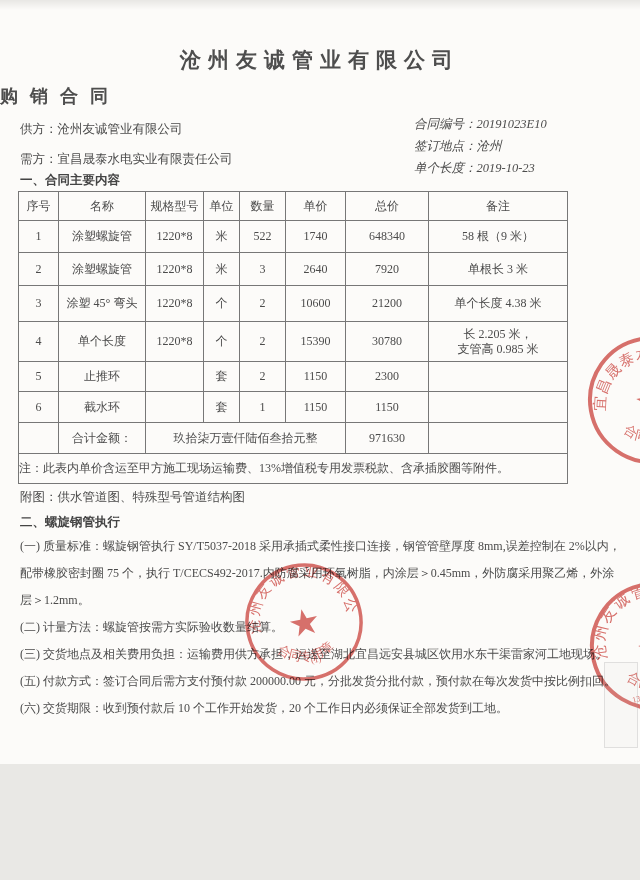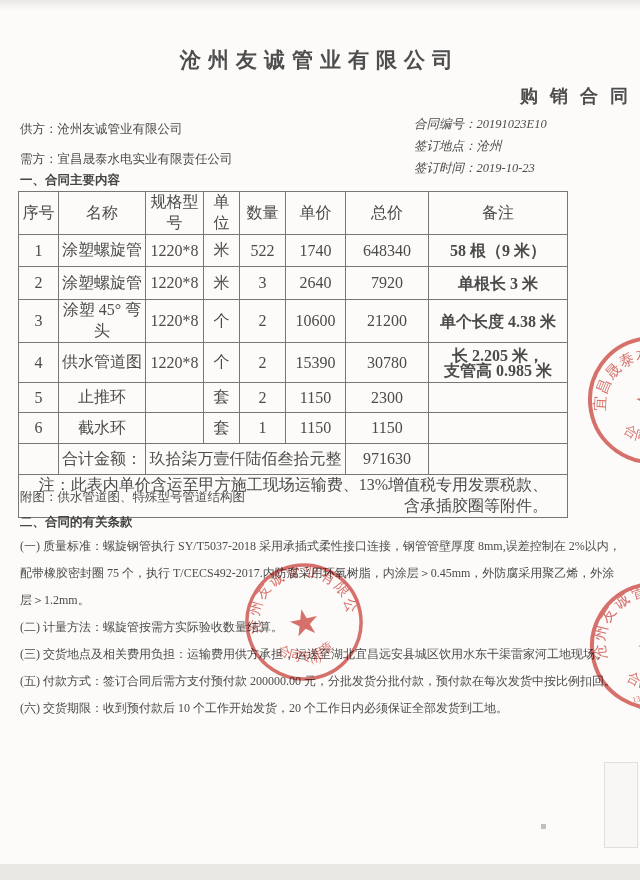--- a/index.html
+++ b/index.html
@@ -1,48 +1,48 @@
 <!DOCTYPE html>
 <html><head>
 <meta charset="utf-8">
 <style>
   html,body{margin:0;padding:0;background:#e9e8e5;}
   .page{
-    position:relative;width:640px;height:864px;margin:0 auto;
+    position:relative;width:640px;height:764px;margin:0 auto;
     background:#fcfbf9;overflow:hidden;
     font-family:"Liberation Serif","DejaVu Serif",serif;
     color:#4b4b4b;
   }
   .scan-top{position:absolute;left:0;top:0;width:100%;height:10px;
     background:linear-gradient(#e8e7e4,rgba(255,255,255,0));}
   .scan-corner{position:absolute;right:2px;bottom:16px;width:32px;height:84px;
     border:1px solid rgba(140,140,140,0.22);background:rgba(200,200,198,0.08);}
   .scan-dot{position:absolute;left:541px;top:824px;width:5px;height:5px;background:rgba(120,120,120,0.45);}
 
   .title{position:absolute;left:0;top:46px;width:100%;text-align:center;
     font-size:21px;font-weight:bold;letter-spacing:7px;color:#4e4e4e;}
-  .subtitle{position:absolute;left:0;top:84px;width:100%;text-align:right;
+  .subtitle{position:absolute;left:0;top:84px;width:100%;text-align:left;
     font-size:18px;font-weight:bold;letter-spacing:12px;color:#4e4e4e;}
 
   .meta{font-size:12.5px;color:#4b4b4b;}
   .m-supplier{position:absolute;left:20px;top:121px;}
   .m-buyer{position:absolute;left:20px;top:151px;}
   .m-right{position:absolute;left:414px;top:113px;line-height:22px;font-style:italic;}
 
   .sec-heading{position:absolute;left:20px;font-size:12.5px;font-weight:bold;color:#444;}
   .sec1{top:172px;}
   .sec2{top:514px;}
   .attachment{position:absolute;left:20px;top:489px;font-size:12.5px;}
 
   table.items{position:absolute;left:18px;top:191px;border-collapse:collapse;table-layout:fixed;
-    font-size:16px;color:#4b4b4b;}
+    font-size:12px;color:#4b4b4b;}
   table.items td,table.items th{border:1px solid #777;text-align:center;vertical-align:middle;
     font-weight:normal;padding:0 2px;overflow:hidden;}
-  table.items .remark{white-space:pre-line;line-height:15px;font-weight:bold;}
-  table.items td.note-cell{text-align:right;padding:0 19px;margin-top:16px;}
+  table.items .remark{white-space:pre-line;line-height:15px;}
+  table.items td.note-cell{text-align:left;padding:0 0;margin-top:16px;}
 
   .clauses{position:absolute;left:20px;top:533px;width:606px;font-size:12px;line-height:27px;}
   .clause{white-space:pre-line;}
   .clause.hang{padding-left:37px;text-indent:-37px;}
 
   .stamp{position:absolute;mix-blend-mode:multiply;opacity:0.78;}
   .stamp svg text{font-family:"Liberation Serif","DejaVu Serif",serif;fill:#cf4a45;}
 </style>
 </head>
 <body>
@@ -52,21 +52,21 @@
   <div class="scan-top"></div>
 
   <div class="title">沧州友诚管业有限公司</div>
   <div class="subtitle">购销合同</div>
 
   <div class="meta m-buyer"><span>需方：</span><span>宜昌晟泰水电实业有限责任公司</span></div>
   <div class="meta m-supplier"><span>供方：</span><span>沧州友诚管业有限公司</span></div>
   <div class="meta m-right">
     <div><span>合同编号：</span><span>20191023E10</span></div>
     <div><span>签订地点：</span><span>沧州</span></div>
-    <div><span>签订时间：</span><span>2019-10-23</span></div>
+    <div><span>单个长度：</span><span>2019-10-23</span></div>
   </div>
 
   <div class="sec-heading sec1">一、合同主要内容</div>
 
   <table class="items">
     <colgroup>
       <col style="width:40px">
         <col style="width:87px">
         <col style="width:58px">
         <col style="width:36px">
@@ -111,21 +111,21 @@
       <td>涂塑 45° 弯头</td>
       <td>1220*8</td>
       <td>个</td>
       <td>2</td>
       <td>10600</td>
       <td>21200</td>
       <td class="remark">单个长度 4.38 米</td>
     </tr>
     <tr style="height:40px">
       <td>4</td>
-      <td>供水管道图</td>
+      <td>单个长度</td>
       <td>1220*8</td>
       <td>个</td>
       <td>2</td>
       <td>15390</td>
       <td>30780</td>
       <td class="remark">长 2.205 米，
 支管高 0.985 米</td>
     </tr>
     <tr style="height:30px">
       <td>5</td>
@@ -155,21 +155,21 @@
       <td></td>
     </tr>
     <tr style="height:30px">
       <td colspan="8" class="note-cell">注：此表内单价含运至甲方施工现场运输费、13%增值税专用发票税款、含承插胶圈等附件。</td>
     </tr>
   </tbody>
     </table>
 
   <div class="attachment">附图：供水管道图、特殊型号管道结构图</div>
 
-  <div class="sec-heading sec2">二、合同的有关条款</div>
+  <div class="sec-heading sec2">二、螺旋钢管执行</div>
 
   <div class="clauses">
     <div class="clause">(一) 质量标准：螺旋钢管执行 SY/T5037-2018 采用承插式柔性接口连接，钢管管壁厚度 8mm,误差控制在 2%以内，
 配带橡胶密封圈 75 个，执行 T/CECS492-2017.内防腐采用环氧树脂，内涂层＞0.45mm，外防腐采用聚乙烯，外涂
 层＞1.2mm。</div>
     <div class="clause">(二) 计量方法：螺旋管按需方实际验收数量结算。</div>
     <div class="clause">(三) 交货地点及相关费用负担：运输费用供方承担，运送至湖北宜昌远安县城区饮用水东干渠雷家河工地现场。</div>
     <div class="clause">(五) 付款方式：签订合同后需方支付预付款 200000.00 元，分批发货分批付款，预付款在每次发货中按比例扣回。</div>
     <div class="clause">(六) 交货期限：收到预付款后 10 个工作开始发货，20 个工作日内必须保证全部发货到工地。</div>
 

